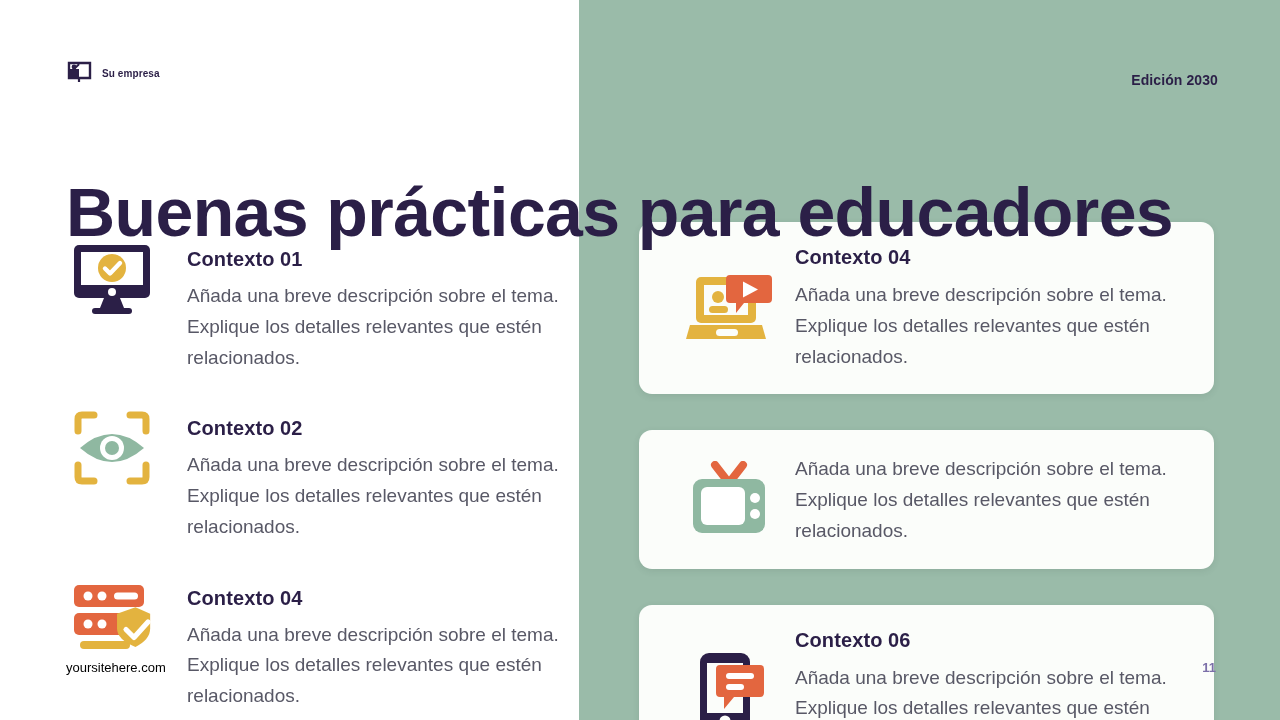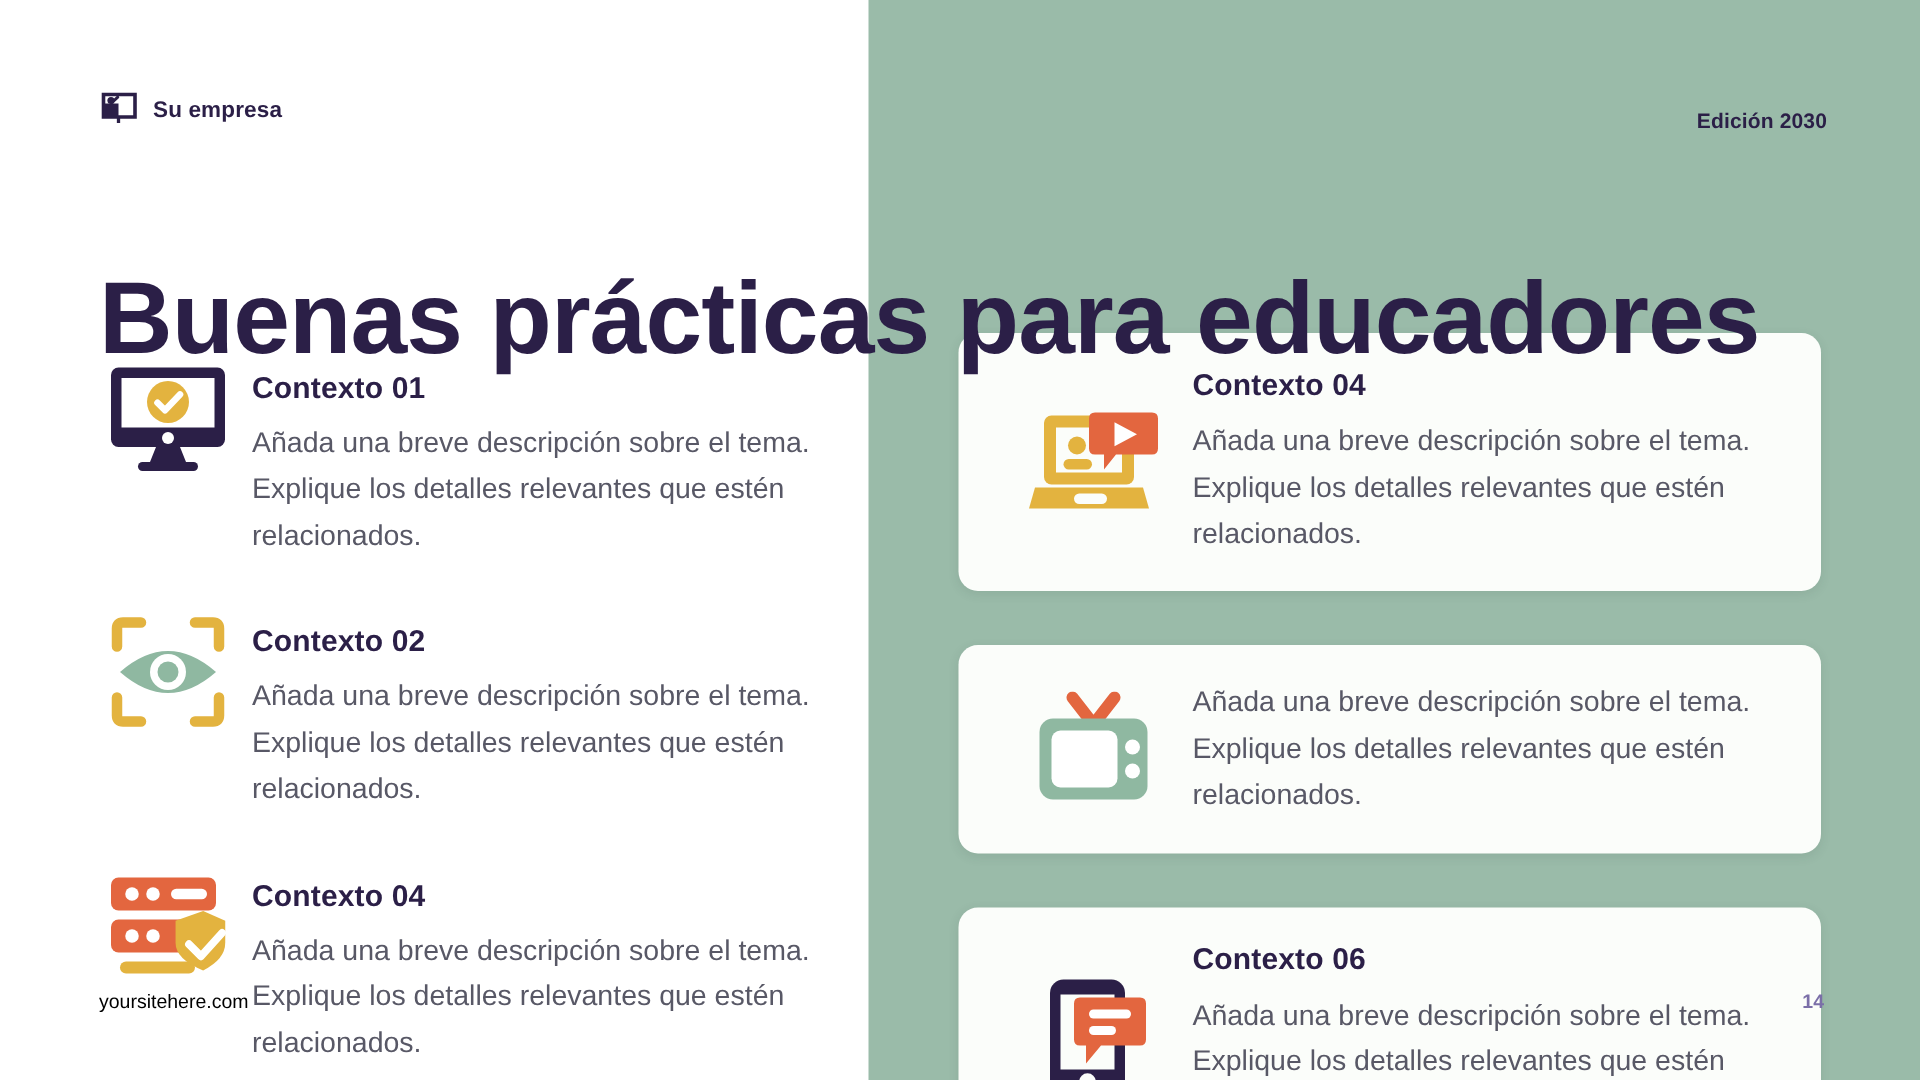--- a/index.html
+++ b/index.html
@@ -35,21 +35,21 @@
     position: absolute;
     left: 66px;
     top: 60px;
     display: flex;
     align-items: center;
     gap: 10px;
     z-index: 5;
   }
   #brand .logo-mark { width: 26px; height: 26px; display:block; }
   #brand .brand-name {
-    font-size: 15px;
+    font-size: 10px;
     font-weight: bold;
     color: #2B1F47;
     letter-spacing: 0.1px;
     white-space: nowrap;
   }
 
   #edition {
     position: absolute;
     right: 62px;
     top: 72px;
@@ -80,21 +80,21 @@
     position: absolute;
     left: 66px;
     top: 240px;
     width: 500px;
     z-index: 4;
   }
   .left-item {
     position: relative;
     display: flex;
     align-items: flex-start;
-    gap: 10px;
+    gap: 29px;
     margin-bottom: 36px;
   }
   .left-item .icon-box {
     width: 92px;
     min-width: 92px;
     height: 78px;
     display: flex;
     align-items: center;
     justify-content: center;
   }
@@ -305,15 +305,15 @@
       <div class="txt">
         <p class="item-title">Contexto 06</p>
         <p class="item-desc">Añada una breve descripción sobre el tema.</p>
         <p class="item-desc">Explique los detalles relevantes que estén relacionados.</p>
       </div>
     </div>
 
   </div>
 
   <div id="site-url">yoursitehere.com</div>
-  <div id="page-number">14</div>
+  <div id="page-number">11</div>
 
 </div>
 
 </body></html>

